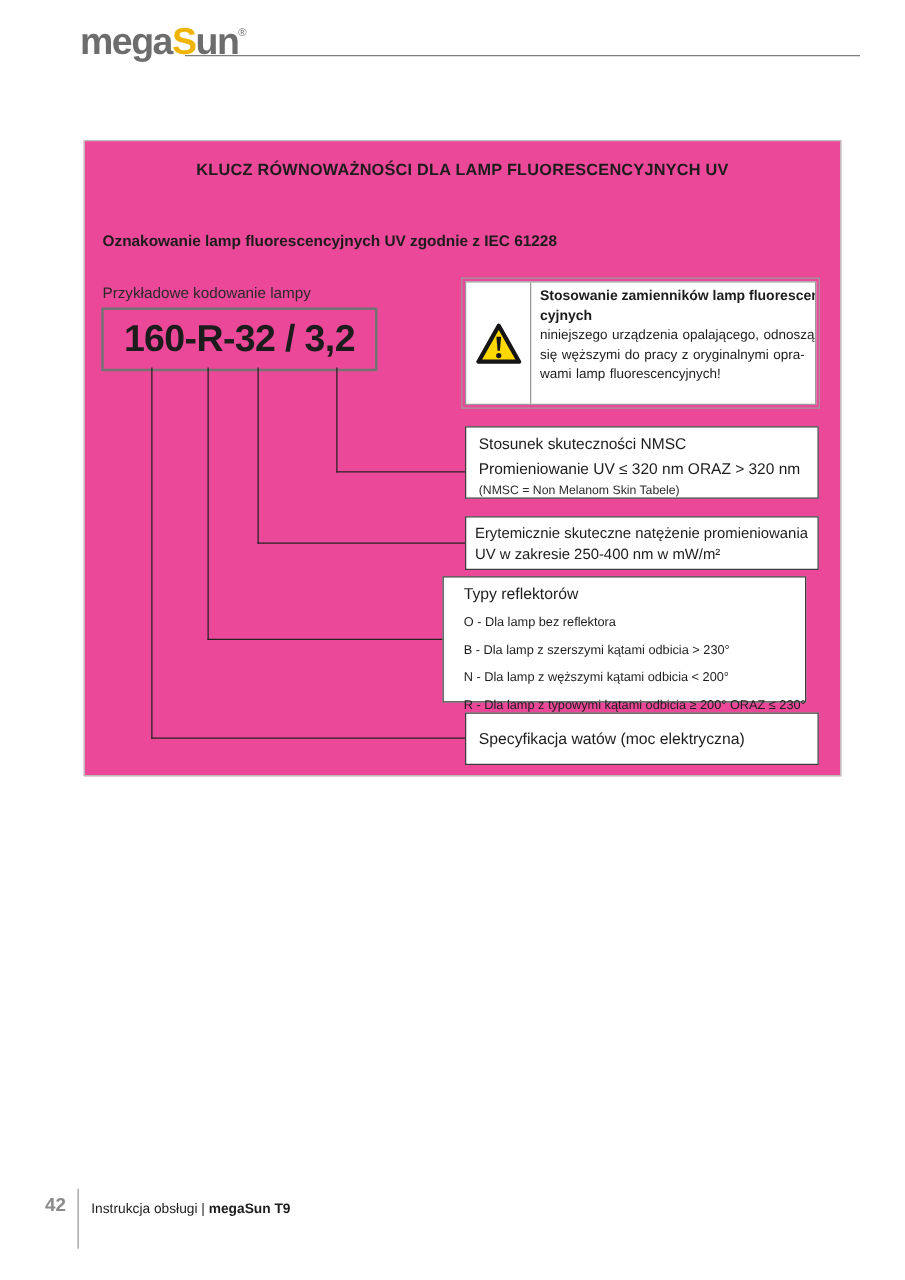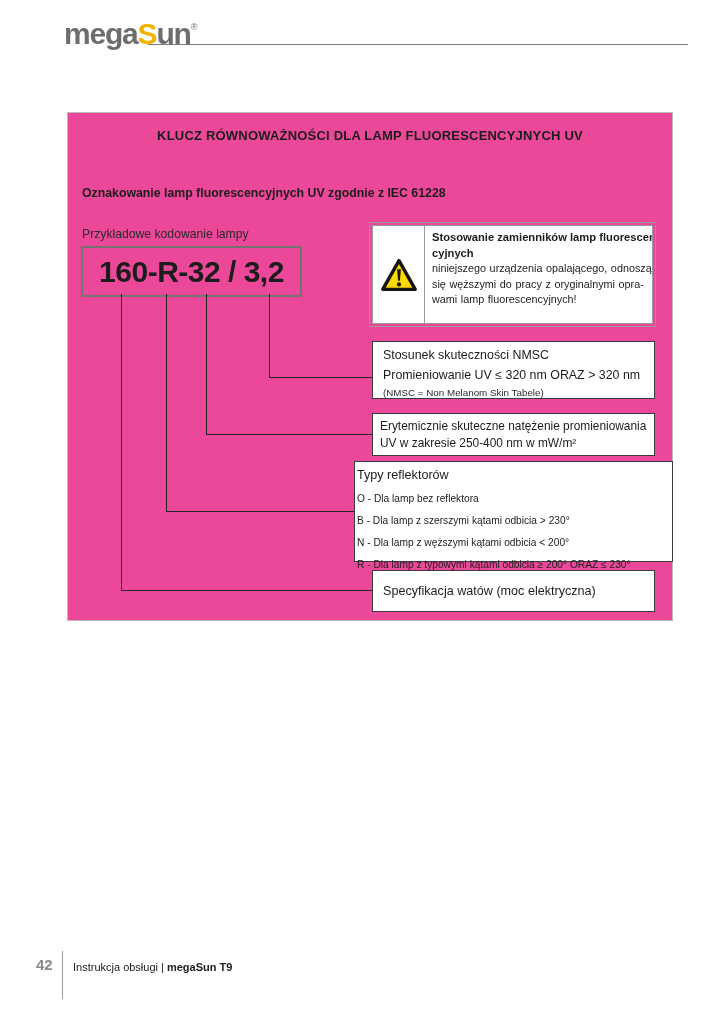--- a/index.html
+++ b/index.html
@@ -84,21 +84,21 @@
   
   .desc-box{
     position:absolute;border:1px solid #3c3c3c;background:#fff;box-sizing:border-box;
   }
   .box-nmsc{left:304px;top:228px;width:283px;height:58px;padding:6px 10px;}
   .box-nmsc .l1{font-size:12.4px;line-height:15px;white-space:nowrap;}
   .box-nmsc .l2{font-size:12.4px;line-height:15px;margin-top:5px;white-space:nowrap;}
   .box-nmsc .l3{font-size:9.8px;line-height:12px;margin-top:4px;white-space:nowrap;color:#2a2a2a;}
   .box-eryt{left:304px;top:300px;width:283px;height:43px;padding:4px 7px;}
   .box-eryt .l1,.box-eryt .l2{font-size:11.9px;line-height:17px;white-space:nowrap;}
-  .box-refl{left:286px;top:348px;width:319px;height:101px;padding:6px 2px;}
+  .box-refl{left:286px;top:348px;width:291px;height:101px;padding:6px 16px;}
   .box-refl .refl-title{font-size:12.6px;line-height:15px;}
   .box-refl .refl-item{font-size:10.2px;line-height:12px;margin-top:10px;white-space:nowrap;}
   .box-watts{left:304px;top:457px;width:283px;height:42px;display:flex;align-items:center;padding:0 10px;text-align:right;}
   .box-watts .l1{font-size:12.6px;white-space:nowrap;}
   
   .footer-pagenum{
     position:absolute;left:36px;top:956px;
     font-size:15px;font-weight:bold;color:#8a8a8a;
   }
   .footer-divider{

